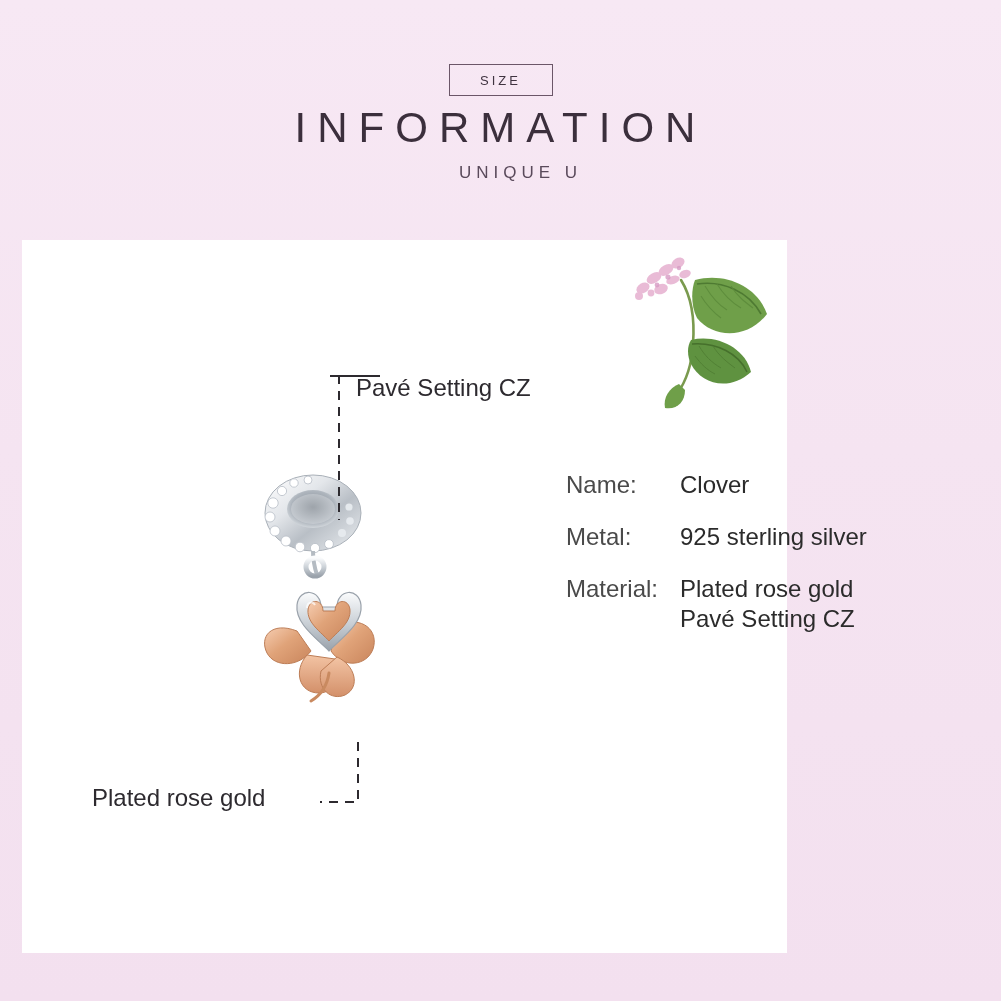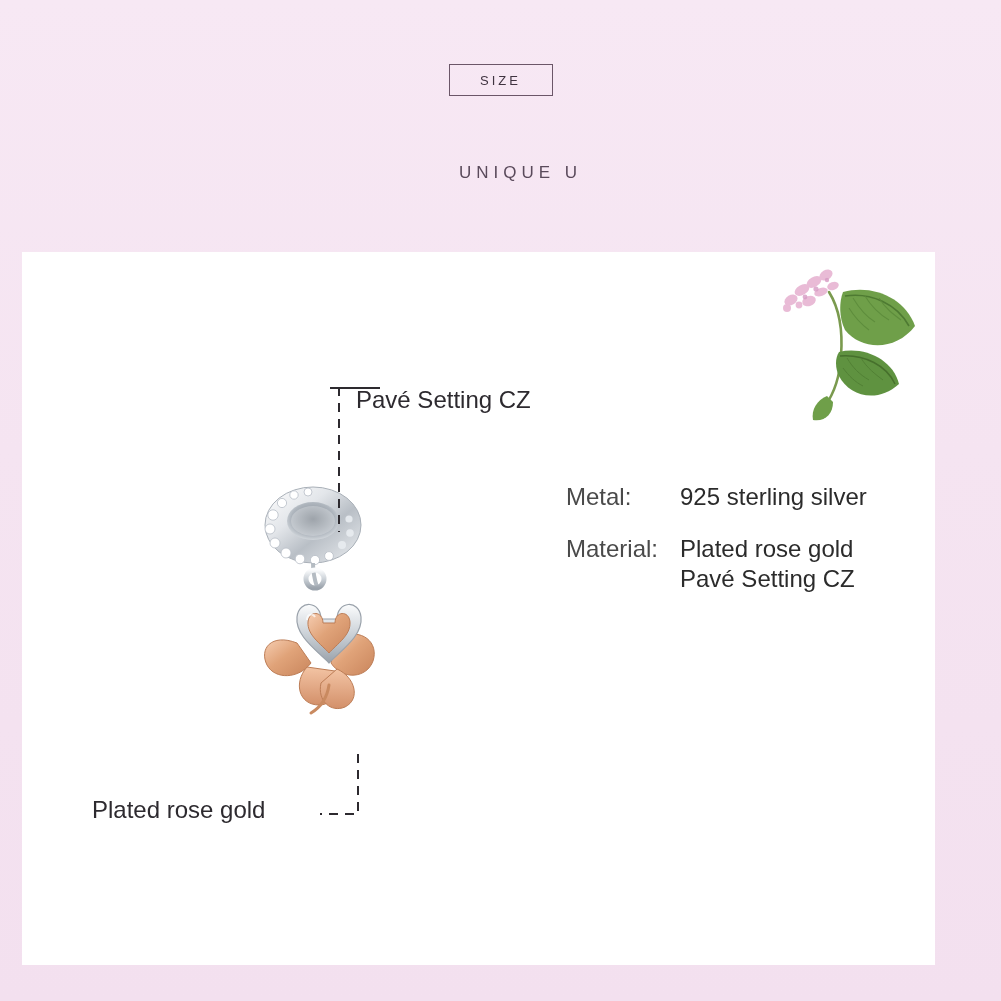--- a/index.html
+++ b/index.html
@@ -60,22 +60,22 @@
     font-size: 17px;
     letter-spacing: 5px;
     color: #5a4a5b;
     margin-left: 40px;
   }
 
   
   .card {
     position: absolute;
     left: 22px;
-    top: 252px;
-    width: 913px;
+    top: 240px;
+    width: 765px;
     height: 713px;
     background: #ffffff;
   }
 
   
   .leaf-deco {
     position: absolute;
     right: 6px;
     top: 4px;
     width: 160px;
@@ -141,20 +141,21 @@
     display: block;
   }
 </style>
 </head>
 <body>
 
 <div class="page">
 
   <div class="header">
     <div class="size-badge">SIZE</div>
+    <div class="info-title">INFORMATION</div>
     <div class="brand-sub">UNIQUE U</div>
   </div>
 
   <div class="card">
 
     <div class="leaf-deco">
       <svg width="160" height="170" viewBox="0 0 160 170" xmlns="http://www.w3.org/2000/svg">
 
         <g fill="#e8b8d4" opacity="0.95">
           <ellipse cx="22" cy="44" rx="7" ry="5" transform="rotate(-30 22 44)"></ellipse>
@@ -290,20 +291,26 @@
 
     <svg class="leader-line" style="left:280px; top:500px;" width="140" height="80">
       <path d="M56 2 L56 62 L18 62" stroke="#2d2a2f" stroke-width="2" fill="none" stroke-dasharray="9 7"></path>
     </svg>
 
     <div class="callout-top-label" style="left:334px; top:134px;">Pavé Setting CZ</div>
     <div class="callout-bottom-label" style="left:70px; top:544px;">Plated rose gold</div>
 
     <div class="specs" style="left:544px; top:230px;">
 
+      <div class="spec-row">
+        <div class="spec-key">Name:</div>
+        <div class="spec-val">
+          <span>Clover</span>
+        </div>
+      </div>
 
 
 
       <div class="spec-row">
         <div class="spec-key">Metal:</div>
         <div class="spec-val">
           <span>925 sterling silver</span>
         </div>
       </div>
 

